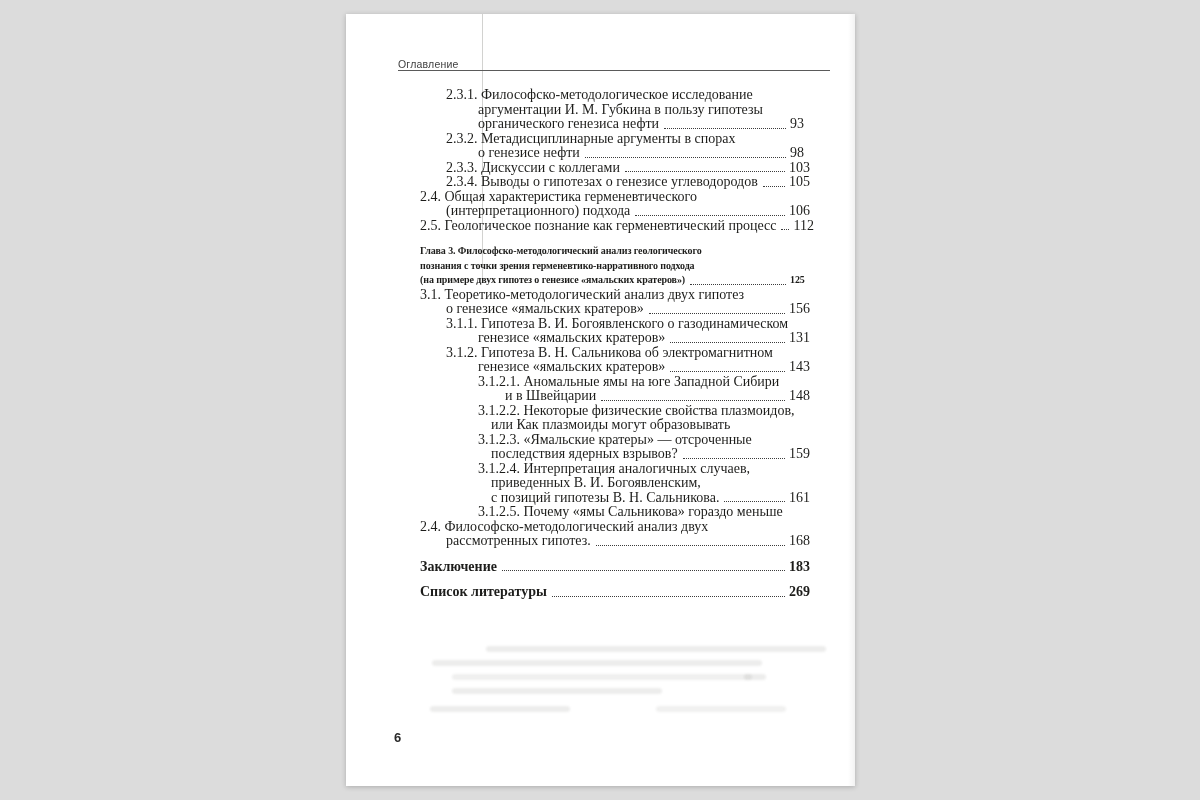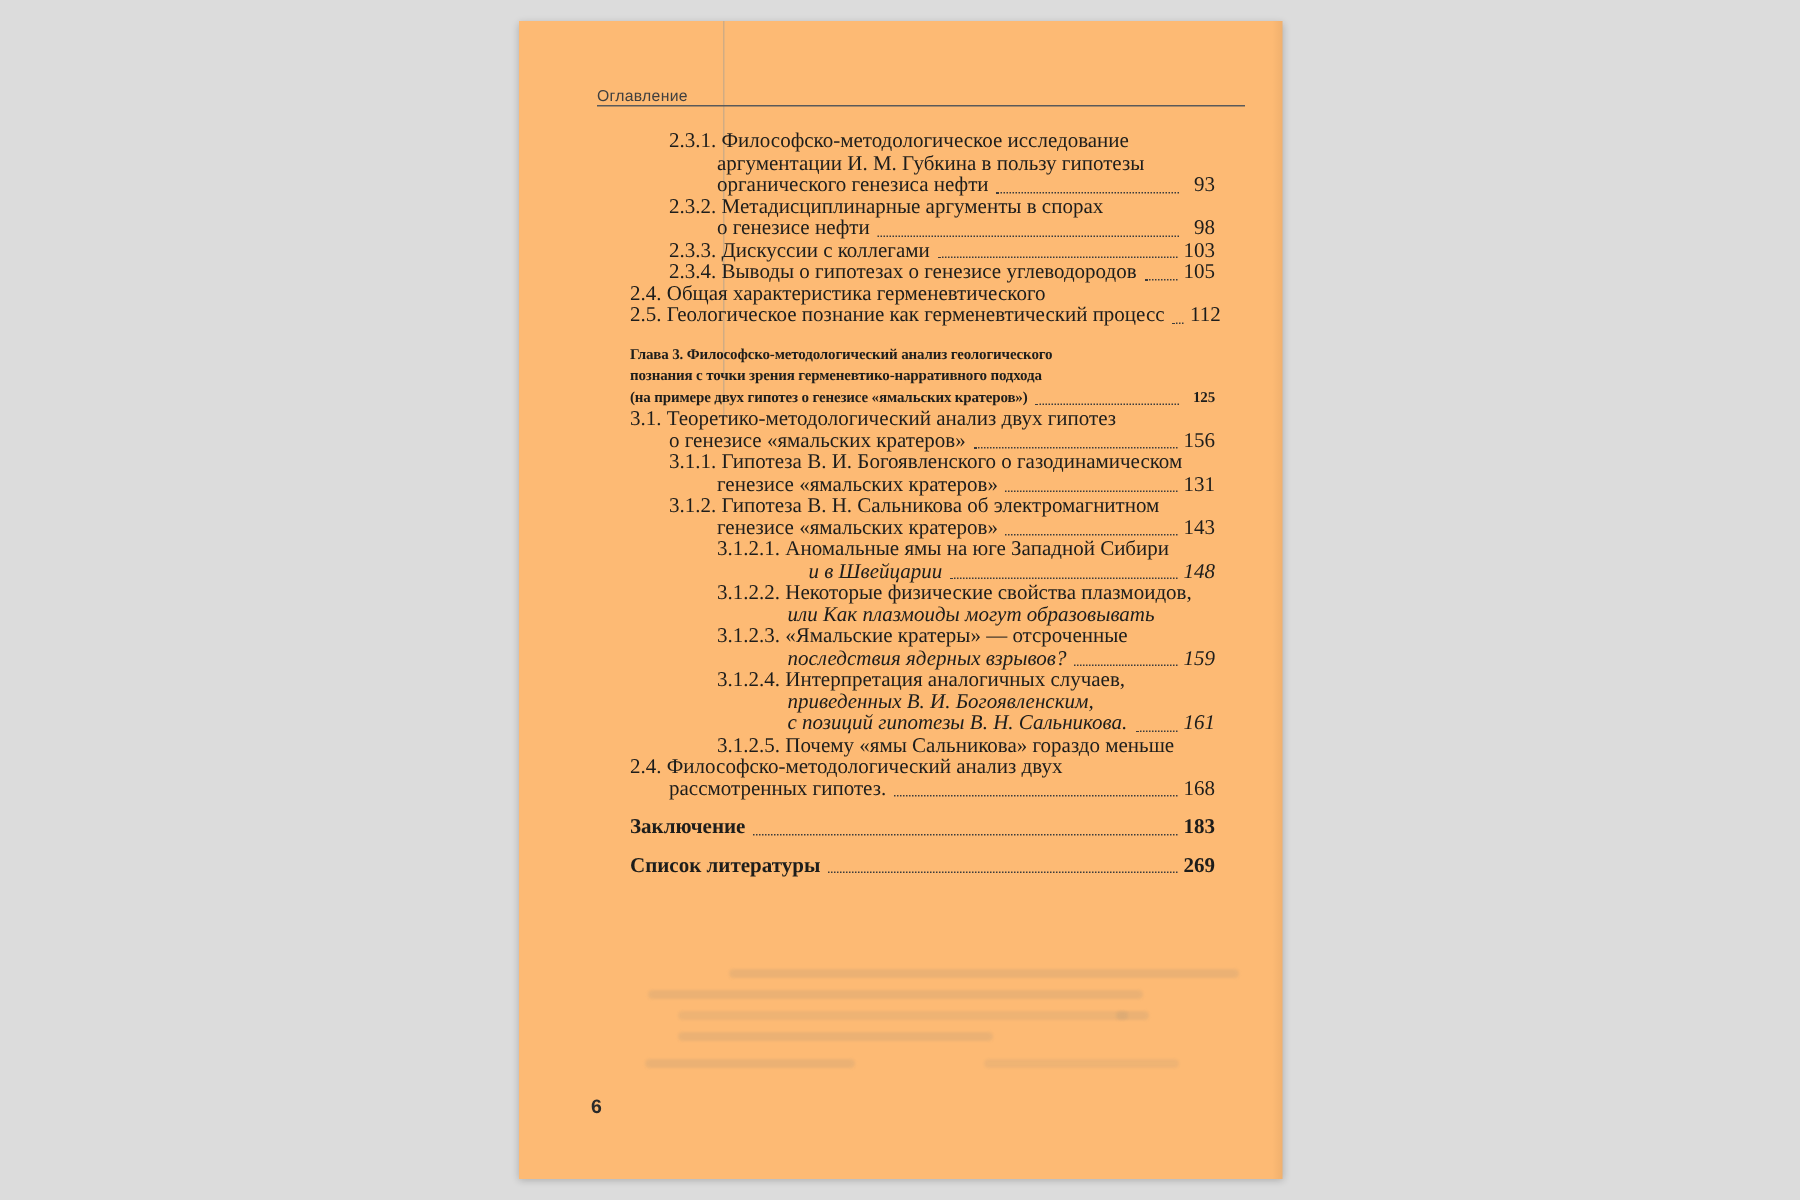--- a/index.html
+++ b/index.html
@@ -3,21 +3,21 @@
 <meta charset="utf-8">
 <style>
   html,body{margin:0;padding:0;}
   body{
     width:1200px;height:800px;position:relative;overflow:hidden;
     background:#dcdcdc;
     font-family:"Liberation Serif","DejaVu Serif",serif;
   }
   .page-sheet{
     position:absolute;left:346px;top:14px;width:509px;height:772px;
-    background:#fdba74;
+    background:#ffffff;
     box-shadow:0 1px 5px rgba(0,0,0,0.22);
   }
   .page-sheet::after{ 
     content:"";position:absolute;top:0;right:0;width:7px;height:100%;
     background:linear-gradient(to right, rgba(0,0,0,0), rgba(0,0,0,0.05));
   }
   .scan-crease{
     position:absolute;left:136px;top:0;width:1px;height:265px;
     background:rgba(155,155,150,0.45);
   }
@@ -37,28 +37,28 @@
   .toc .spacer{height:11px;}
   .entry.bold{font-weight:bold;}
   .entry.chapter{font-size:10px;letter-spacing:-0.1px;}
   .line{display:flex;align-items:baseline;white-space:nowrap;}
   
   .entry.l0 .line.first{margin-left:0;}
   .entry.l0 .line.cont{margin-left:26px;}
   .entry.l1 .line.first{margin-left:26px;}
   .entry.l1 .line.cont{margin-left:58px;}
   .entry.l2 .line.first{margin-left:58px;}
-  .entry.l2 .line.cont{margin-left:105px;font-style:italic;}
+  .entry.l2 .line.cont{margin-left:71px;}
   .entry.chapter .line.first,.entry.chapter .line.cont{margin-left:0;}
   .leader{
     flex:1;min-width:8px;align-self:flex-end;
     border-bottom:1.7px dotted #3c3c3c;
     margin:0 4px 3px 5px;
   }
-  .pageno{min-width:20px;text-align:right;}
+  .pageno{min-width:20px;}
   .folio{
     position:absolute;left:48px;top:716px;
     font-family:"Liberation Sans","DejaVu Sans",sans-serif;
     font-size:13px;font-weight:bold;color:#2a2a2a;
   }
   
   .ghost{
     position:absolute;height:6px;border-radius:3px;
     background:rgba(125,125,118,0.14);filter:blur(1.1px);
   }
@@ -106,20 +106,25 @@
       <div class="entry l1">
         <div class="line first">
           <span>2.3.4. Выводы о гипотезах о генезисе углеводородов</span>
           <span class="leader"></span>
           <span class="pageno">105</span>
         </div>
       </div>
       <div class="entry l0">
         <div class="line first">
           <span>2.4. Общая характеристика герменевтического</span>
+        </div>
+        <div class="line cont">
+          <span>(интерпретационного) подхода</span>
+          <span class="leader"></span>
+          <span class="pageno">106</span>
         </div>
       </div>
       <div class="entry l0">
         <div class="line first">
           <span>2.5. Геологическое познание как герменевтический процесс</span>
           <span class="leader"></span>
           <span class="pageno">112</span>
         </div>
       </div>
       <div class="spacer"></div>

